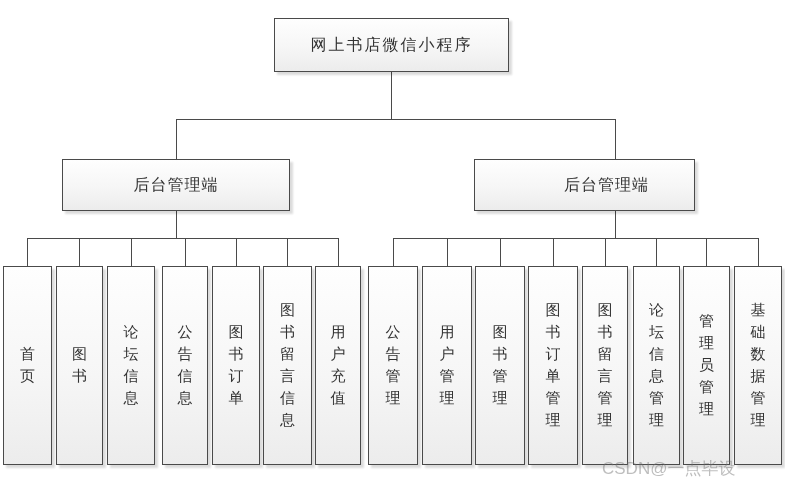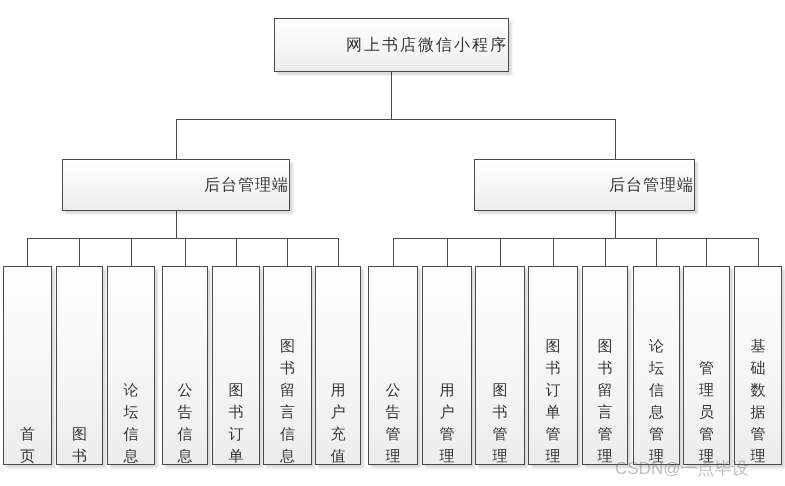--- a/index.html
+++ b/index.html
@@ -25,21 +25,21 @@
   }
   .node {
     position: absolute;
     box-sizing: border-box;
     border: 1px solid #4a4a4a;
     background: linear-gradient(to bottom, #fefefe 0%, #f6f6f6 55%, #ececec 100%);
     box-shadow: 3px 3px 2px rgba(0,0,0,0.14);
     color: #333333;
     display: flex;
     align-items: center;
-    justify-content: flex-end;
+    justify-content: center;
     z-index: 2;
   }
   .node.root {
     left: 274px; top: 18px; width: 235px; height: 54px;
     font-size: 16px; letter-spacing: 2px;
   }
   .node.branch0 { left: 62px;  top: 159px; width: 228px; height: 52px; font-size: 16px; letter-spacing: 1px; }
   .node.branch1 { left: 474px; top: 159px; width: 221px; height: 52px; font-size: 16px; letter-spacing: 1px; padding-left: 44px; }
   .node.leaf {
     top: 266px;
@@ -47,21 +47,21 @@
     flex-direction: column;
     gap: 7px;
     font-size: 15px;
   }
   .node.leaf .char {
     display: block;
     line-height: 15px;
   }
   .watermark {
     position: absolute;
-    left: 615px;
+    left: 602px;
     top: 457px;
     z-index: 3;
     font-size: 17px;
     color: rgba(110,110,110,0.45);
     font-family: "Liberation Sans", "DejaVu Sans", sans-serif;
     white-space: nowrap;
   }
 </style>
 </head>
 <body>

